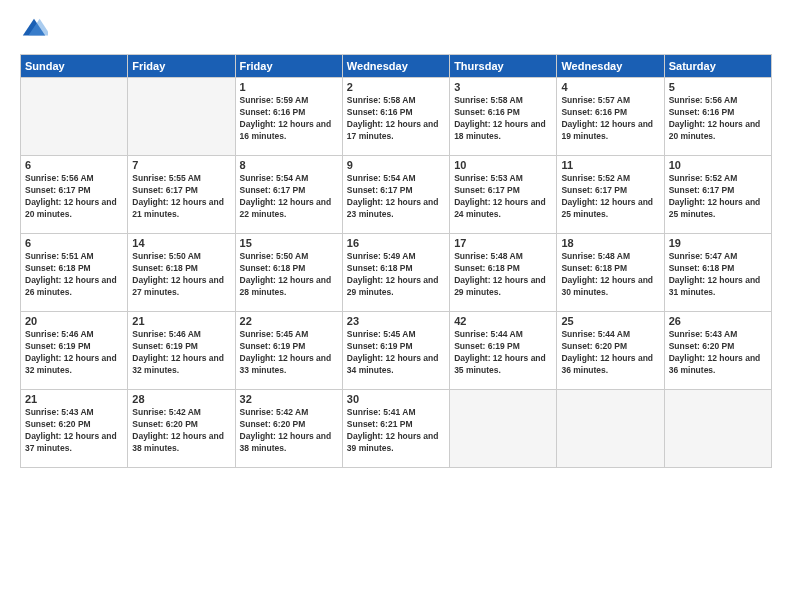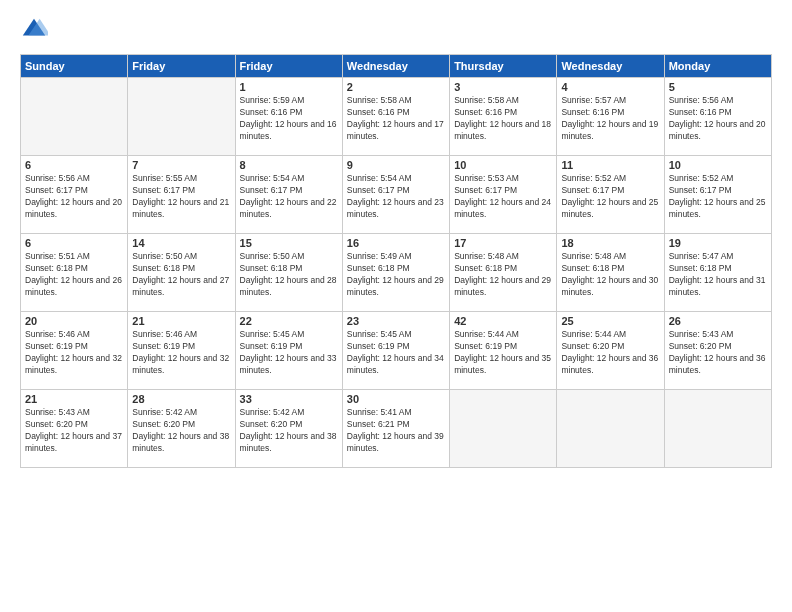--- a/index.html
+++ b/index.html
@@ -87,20 +87,21 @@
     .day-num {
       font-size: 11px;
       font-weight: bold;
       color: #333;
       margin-bottom: 2px;
     }
     .day-info {
       font-size: 8.5px;
       color: #333;
       line-height: 1.4;
+      font-weight: bold;
     }
   </style>
 </head>
 <body>
 
 <div class="page">
   <div class="header">
     <div class="logo">
       <svg class="logo-icon" viewBox="0 0 40 40">
         <polygon points="20,4 36,28 4,28" fill="#1a5fb4"></polygon>
@@ -119,21 +120,21 @@
 
   <table class="calendar" id="cal-table">
     <thead id="cal-head">
         <tr>
           <th>Sunday</th>
           <th>Friday</th>
           <th>Friday</th>
           <th>Wednesday</th>
           <th>Thursday</th>
           <th>Wednesday</th>
-          <th>Monday</th>
+          <th>Saturday</th>
         </tr>
       </thead>
     <tbody id="cal-body">
         <tr>
           <td class="empty"></td>
           <td class="empty"></td>
           <td>
             <div class="day-num">1</div>
             <div class="day-info">Sunrise: 5:59 AM<br>Sunset: 6:16 PM<br>Daylight: 12 hours and 16 minutes.</div>
           </td>
@@ -247,21 +248,21 @@
         <tr>
           <td>
             <div class="day-num">21</div>
             <div class="day-info">Sunrise: 5:43 AM<br>Sunset: 6:20 PM<br>Daylight: 12 hours and 37 minutes.</div>
           </td>
           <td>
             <div class="day-num">28</div>
             <div class="day-info">Sunrise: 5:42 AM<br>Sunset: 6:20 PM<br>Daylight: 12 hours and 38 minutes.</div>
           </td>
           <td>
-            <div class="day-num">33</div>
+            <div class="day-num">32</div>
             <div class="day-info">Sunrise: 5:42 AM<br>Sunset: 6:20 PM<br>Daylight: 12 hours and 38 minutes.</div>
           </td>
           <td>
             <div class="day-num">30</div>
             <div class="day-info">Sunrise: 5:41 AM<br>Sunset: 6:21 PM<br>Daylight: 12 hours and 39 minutes.</div>
           </td>
           <td class="empty"></td>
           <td class="empty"></td>
           <td class="empty"></td>
         </tr>

